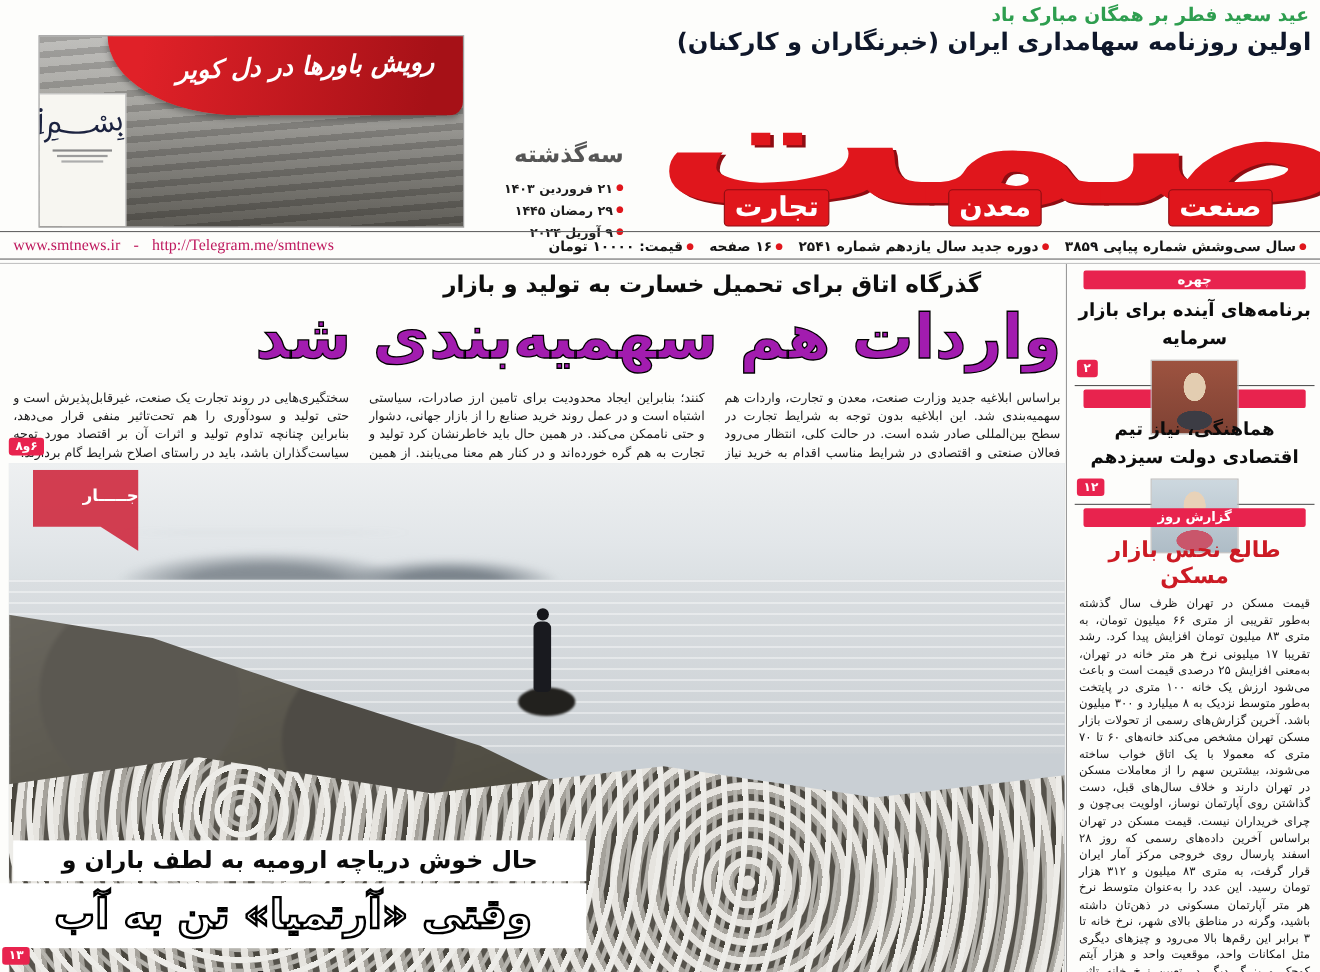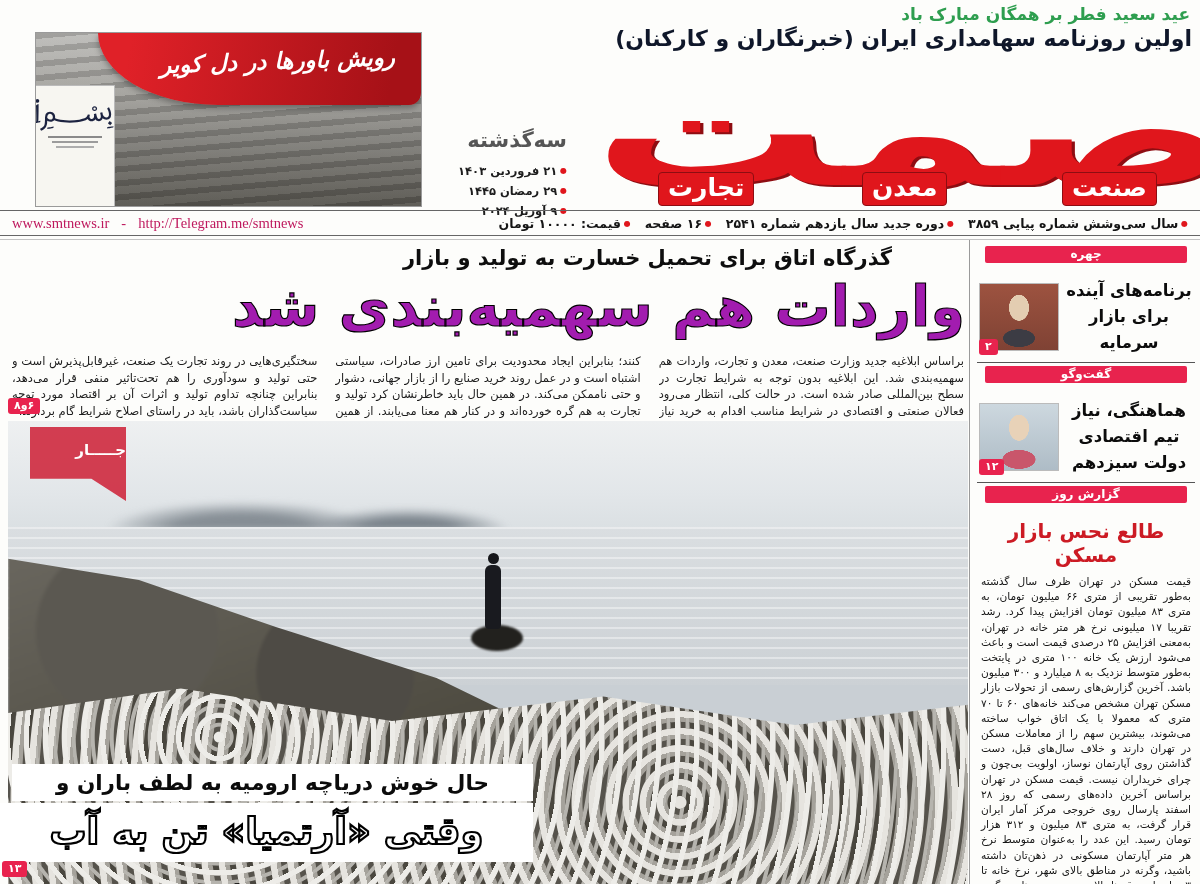--- a/index.html
+++ b/index.html
@@ -98,22 +98,22 @@
     font-size:21.5px;font-weight:bold;color:#0b0b0b;line-height:37px;}
   .caption-main{top:803px;left:0;width:533px;height:59px;background:#fff;text-align:center;
     font-size:37px;font-weight:bold;line-height:58px;color:#fff;-webkit-text-stroke:2.2px #000;}
   .photo-page-badge{top:861px;left:2px;}
 
   
   .vline{top:240px;left:969px;width:0;height:644px;border-left:1px solid #9a9a9a;}
   .sidebar{top:243px;left:977px;width:218px;}
   .sec{border-bottom:1px solid #555;padding-bottom:3px;margin-bottom:2px;}
   .sec-h{height:17px;line-height:17px;background:#e8234e;color:#fff;font-size:12px;font-weight:bold;
-    text-align:center;border-radius:2px;margin:3px 8px 16px;}
-  .card{position:relative;display:flex;align-items:center;gap:6px;height:72px;padding:2px 2px 6px;}
+    text-align:center;border-radius:2px;margin:3px 8px 4px;}
+  .card{position:relative;display:flex;align-items:center;gap:6px;height:72px;padding:2px 2px 6px;flex-direction:column;}
   .portrait{width:78px;height:66px;flex:0 0 auto;border:1px solid #bbb;}
   .p1{background:radial-gradient(ellipse 17px 22px at 50% 36%, #e3cdb1 58%, transparent 60%),
       radial-gradient(ellipse 27px 15px at 50% 82%, #3c3c44 58%, transparent 60%),
       linear-gradient(180deg,#9d5340,#7f4234);}
   .p2{background:radial-gradient(ellipse 17px 22px at 50% 36%, #e8d2b8 58%, transparent 60%),
       radial-gradient(ellipse 28px 16px at 50% 84%, #c9566b 58%, transparent 60%),
       linear-gradient(180deg,#cdd8df,#aebcc6);}
   .story-title{flex:1;font-size:16.5px;font-weight:bold;line-height:26px;text-align:center;color:#0c0c0c;}
   .card .badge{position:absolute;left:2px;bottom:4px;}
   .report{position:relative;}

